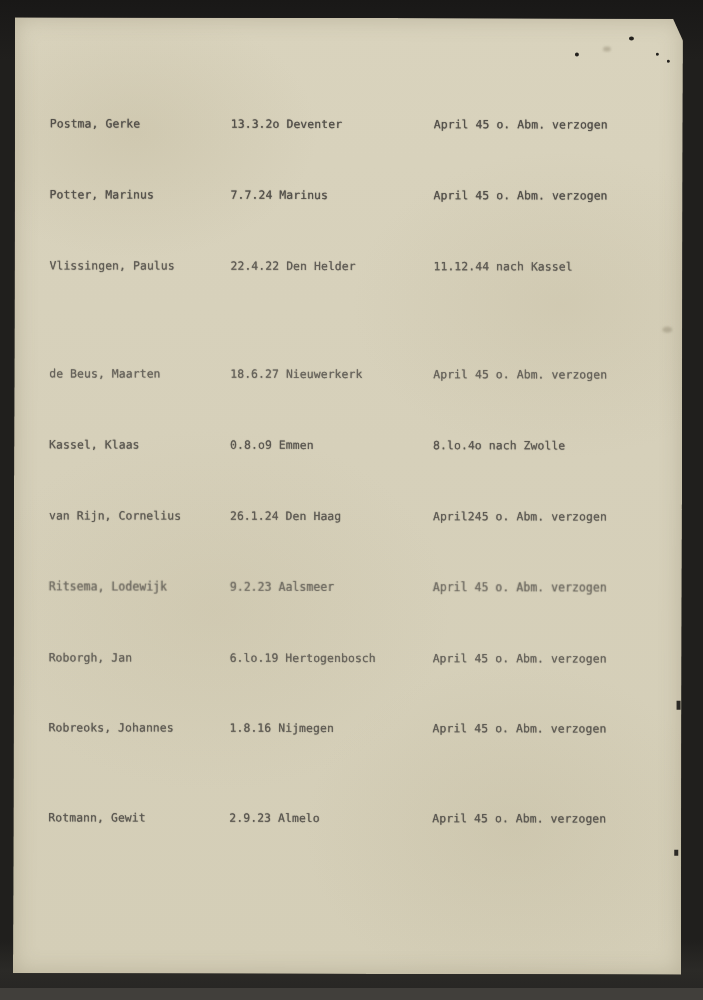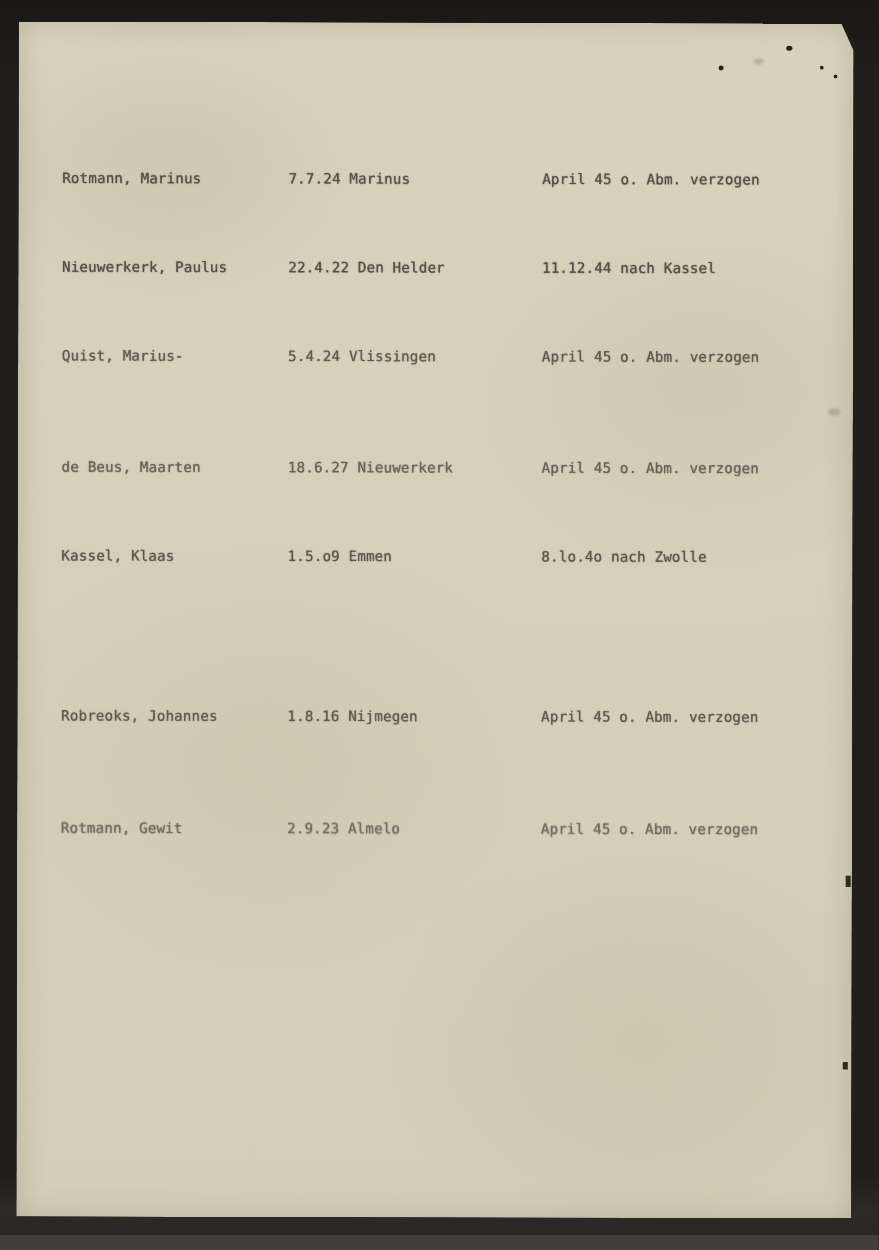--- a/index.html
+++ b/index.html
@@ -53,34 +53,37 @@
   <i class="speck" style="left:560px;top:34px;width:4px;height:4px;"></i>
   <i class="speck" style="left:614px;top:18px;width:5px;height:4px;"></i>
   <i class="speck" style="left:641px;top:34px;width:3px;height:3px;"></i>
   <i class="speck" style="left:652px;top:41px;width:3px;height:3px;"></i>
   <i class="smudge" style="left:588px;top:28px;width:8px;height:5px;"></i>
   <i class="edge-mark" style="left:663px;top:682px;width:4px;height:9px;"></i>
   <i class="edge-mark" style="left:661px;top:831px;width:4px;height:6px;"></i>
   <i class="smudge" style="left:648px;top:308px;width:10px;height:6px;"></i>
 
   <div class="typed-list">
+  <div class="line"><span class="c1">Postma, Gerke</span><span class="c2">13.3.2o Deventer</span><span class="c3">April 45 o. Abm. verzogen</span></div>
 
-  <div class="line"><span class="c1">Rotmann, Marinus</span><span class="c2">7.7.24 Marinus</span><span class="c3">April 45 o. Abm. verzogen</span></div>
+  <div class="line"><span class="c1">Potter, Marinus</span><span class="c2">7.7.24 Marinus</span><span class="c3">April 45 o. Abm. verzogen</span></div>
 
-  <div class="line"><span class="c1">Nieuwerkerk, Paulus</span><span class="c2">22.4.22 Den Helder</span><span class="c3">11.12.44 nach Kassel</span></div>
+  <div class="line"><span class="c1">Vlissingen, Paulus</span><span class="c2">22.4.22 Den Helder</span><span class="c3">11.12.44 nach Kassel</span></div>
 
-  <div class="line"><span class="c1">Quist, Marius-</span><span class="c2">5.4.24 Vlissingen</span><span class="c3">April 45 o. Abm. verzogen</span></div>
 
 
   <div class="line"><span class="c1">de Beus, Maarten</span><span class="c2">18.6.27 Nieuwerkerk</span><span class="c3">April 45 o. Abm. verzogen</span></div>
 
-  <div class="line"><span class="c1">Kassel, Klaas</span><span class="c2">1.5.o9 Emmen</span><span class="c3">8.lo.4o nach Zwolle</span></div>
+  <div class="line"><span class="c1">Kassel, Klaas</span><span class="c2">0.8.o9 Emmen</span><span class="c3">8.lo.4o nach Zwolle</span></div>
 
+  <div class="line"><span class="c1">van Rijn, Cornelius</span><span class="c2">26.1.24 Den Haag</span><span class="c3">April245 o. Abm. verzogen</span></div>
 
+  <div class="line"><span class="c1">Ritsema, Lodewijk</span><span class="c2">9.2.23 Aalsmeer</span><span class="c3">April 45 o. Abm. verzogen</span></div>
 
+  <div class="line"><span class="c1">Roborgh, Jan</span><span class="c2">6.lo.19 Hertogenbosch</span><span class="c3">April 45 o. Abm. verzogen</span></div>
 
   <div class="line"><span class="c1">Robreoks, Johannes</span><span class="c2">1.8.16 Nijmegen</span><span class="c3">April 45 o. Abm. verzogen</span></div>
 
 
   <div class="line"><span class="c1">Rotmann, Gewit</span><span class="c2">2.9.23 Almelo</span><span class="c3">April 45 o. Abm. verzogen</span></div>
 
   
 
   
 

